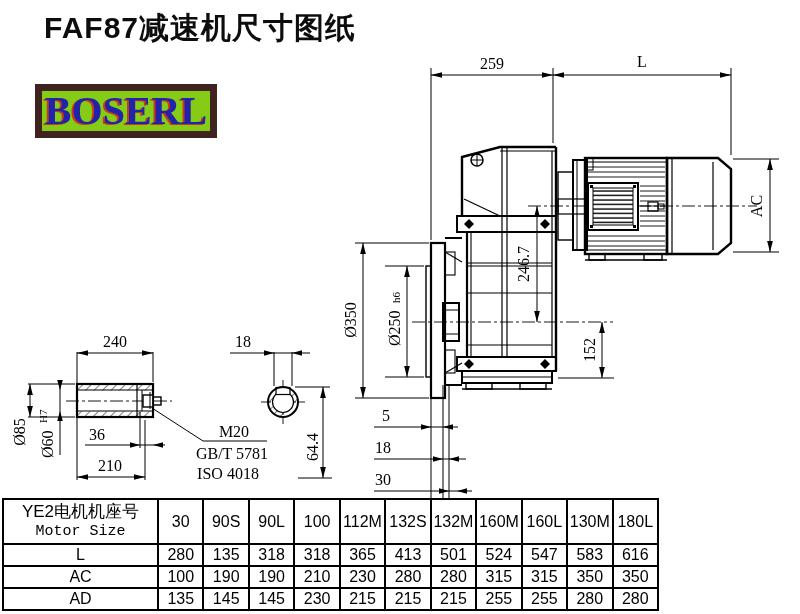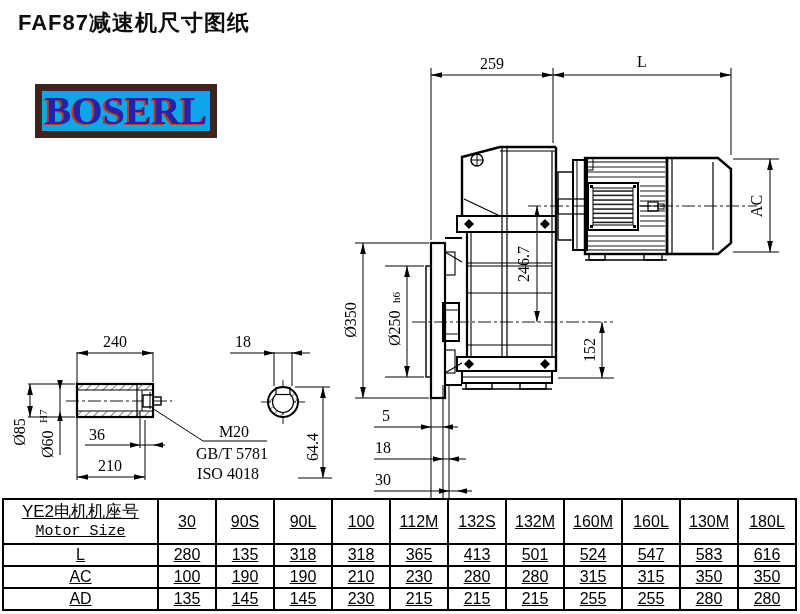--- a/index.html
+++ b/index.html
@@ -1,26 +1,26 @@
 <!DOCTYPE html>
 <html><head>
 <meta charset="utf-8">
 <style>
   html,body{margin:0;padding:0;background:#ffffff;}
   #page{position:relative;width:800px;height:614px;background:#ffffff;overflow:hidden;
         font-family:"Liberation Sans",sans-serif;color:#000;}
-  #title{position:absolute;left:18px;top:8px;font-size:22px;font-weight:bold;color:#0d0d0d;
+  #title{position:absolute;left:44px;top:8px;font-size:30px;font-weight:bold;color:#0d0d0d;
          letter-spacing:1px;white-space:nowrap;}
   #logo{position:absolute;left:35px;top:84px;width:168px;height:40px;border:7px solid #40221e;
-        background:#0ea5e9;display:flex;align-items:flex-end;justify-content:center;}
+        background:#84cc16;display:flex;align-items:flex-end;justify-content:center;}
   #logo span{font-family:"Liberation Serif",serif;font-weight:bold;font-size:40px;line-height:1;
         color:#2222aa;text-shadow:-2px 1px 0 #c33a1d;letter-spacing:0px;}
   svg text{font-family:"Liberation Serif",serif;fill:#000;}
-  table#spec{position:absolute;left:2px;top:498px;width:795px;height:113px;border-collapse:collapse;
-        table-layout:fixed;background:#fff;text-decoration:underline;}
+  table#spec{position:absolute;left:2px;top:498px;width:657px;height:113px;border-collapse:collapse;
+        table-layout:fixed;background:#fff;}
   table#spec td,table#spec th{border:2px solid #000;padding:0;text-align:center;vertical-align:middle;
         font-size:16px;font-weight:normal;color:#000;overflow:hidden;white-space:nowrap;}
   table#spec .hdr-cn{display:block;font-size:17px;line-height:20px;}
   table#spec .hdr-en{display:block;font-family:"Liberation Mono",monospace;font-size:15px;line-height:20px;text-align:center;}
   table#spec col.c0{width:155px;}
   .dimtxt{font-size:16px;}
   .dimsmall{font-size:11px;}
 </style>
 </head>
 <body>

